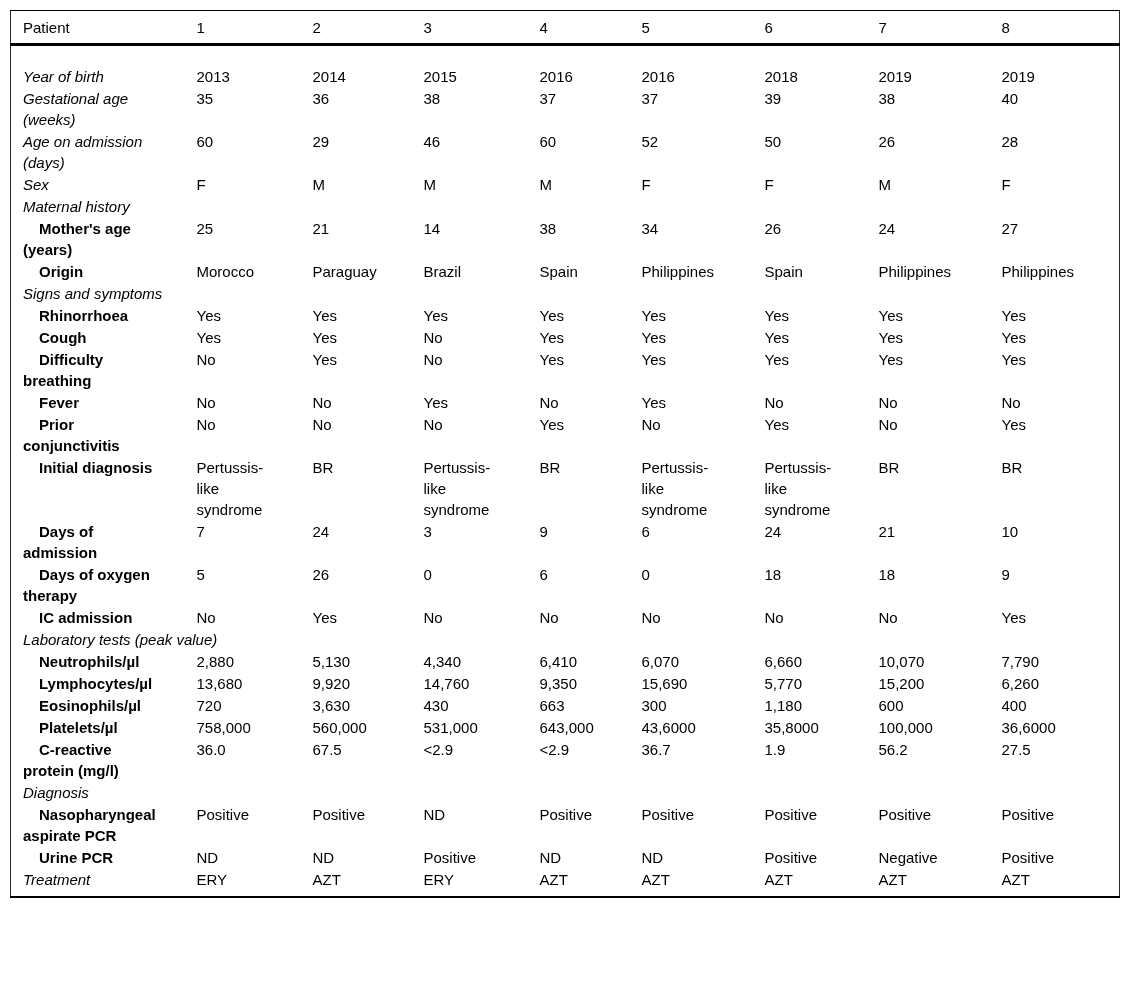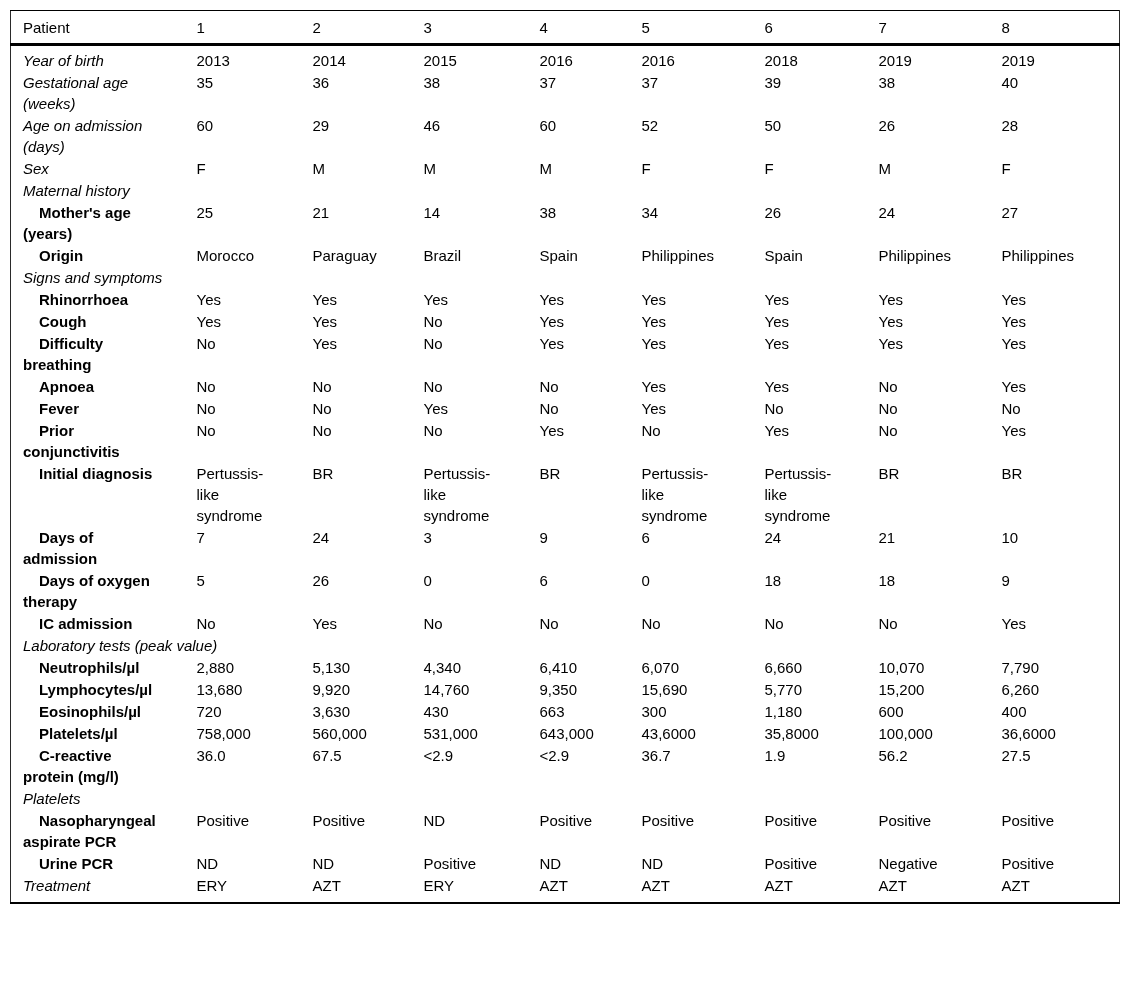--- a/index.html
+++ b/index.html
@@ -36,21 +36,21 @@
     vertical-align: top;
     line-height: 21px;
     padding: 0 0 1px 12px;
     overflow: hidden;
   }
   thead th {
     padding-top: 6px;
     padding-bottom: 5px;
     border-bottom: 3px solid #000;
   }
-  tbody tr:first-child td { padding-top: 4px; }
+  tbody tr:first-child td { padding-top: 20px; }
   tbody tr:last-child td { padding-bottom: 6px; }
   td.label { padding-right: 32px; }
   td.label.kind-sub { text-indent: 16px; font-style: normal; font-weight: bold; }
   td.label.kind-top { font-style: italic; }
   td.label.kind-section { font-style: italic; white-space: nowrap; padding-right: 0; }
   td.val { padding-right: 22px; }
 </style>
 </head>
 <body>
 
@@ -180,31 +180,20 @@
           <td class="val">No</td>
           <td class="val">Yes</td>
           <td class="val">No</td>
           <td class="val">Yes</td>
           <td class="val">Yes</td>
           <td class="val">Yes</td>
           <td class="val">Yes</td>
           <td class="val">Yes</td>
         </tr>
         <tr>
-          <td class="label kind-sub">Apnoea</td>
-          <td class="val">No</td>
-          <td class="val">No</td>
-          <td class="val">No</td>
-          <td class="val">No</td>
-          <td class="val">Yes</td>
-          <td class="val">Yes</td>
-          <td class="val">No</td>
-          <td class="val">Yes</td>
-        </tr>
-        <tr>
           <td class="label kind-sub">Fever</td>
           <td class="val">No</td>
           <td class="val">No</td>
           <td class="val">Yes</td>
           <td class="val">No</td>
           <td class="val">Yes</td>
           <td class="val">No</td>
           <td class="val">No</td>
           <td class="val">No</td>
         </tr>
@@ -315,21 +304,21 @@
           <td class="val">36.0</td>
           <td class="val">67.5</td>
           <td class="val">&lt;2.9</td>
           <td class="val">&lt;2.9</td>
           <td class="val">36.7</td>
           <td class="val">1.9</td>
           <td class="val">56.2</td>
           <td class="val">27.5</td>
         </tr>
         <tr>
-          <td class="label kind-section" colspan="9">Platelets</td>
+          <td class="label kind-section" colspan="9">Diagnosis</td>
         </tr>
         <tr>
           <td class="label kind-sub">Nasopharyngeal aspirate PCR</td>
           <td class="val">Positive</td>
           <td class="val">Positive</td>
           <td class="val">ND</td>
           <td class="val">Positive</td>
           <td class="val">Positive</td>
           <td class="val">Positive</td>
           <td class="val">Positive</td>

